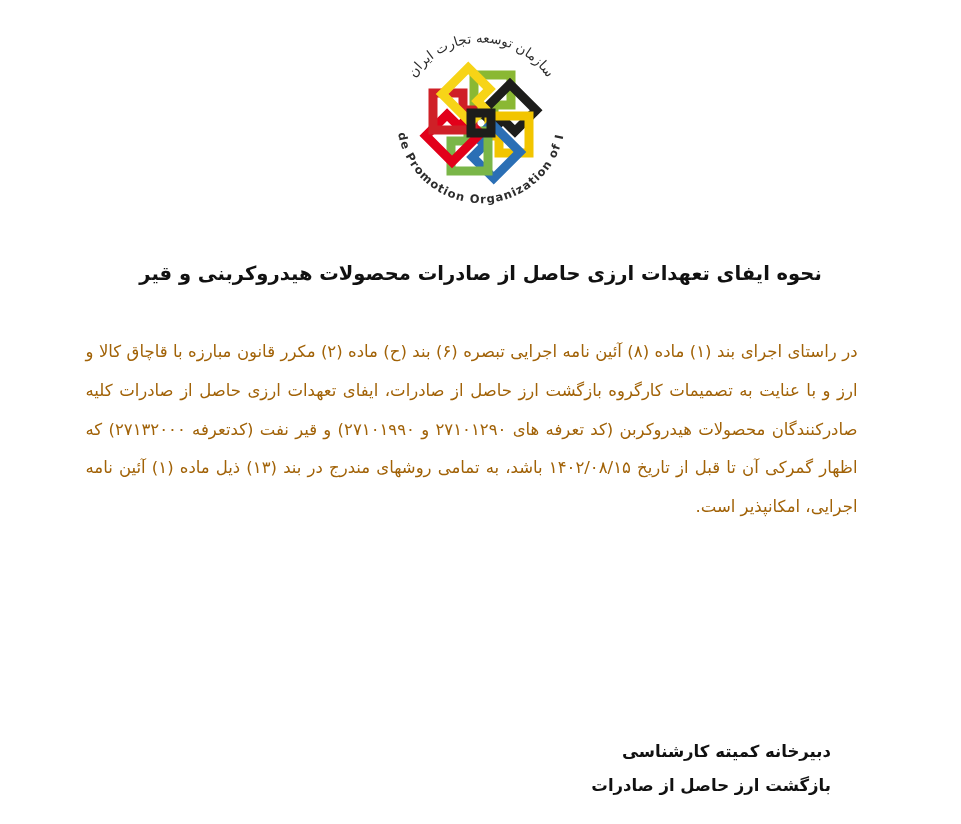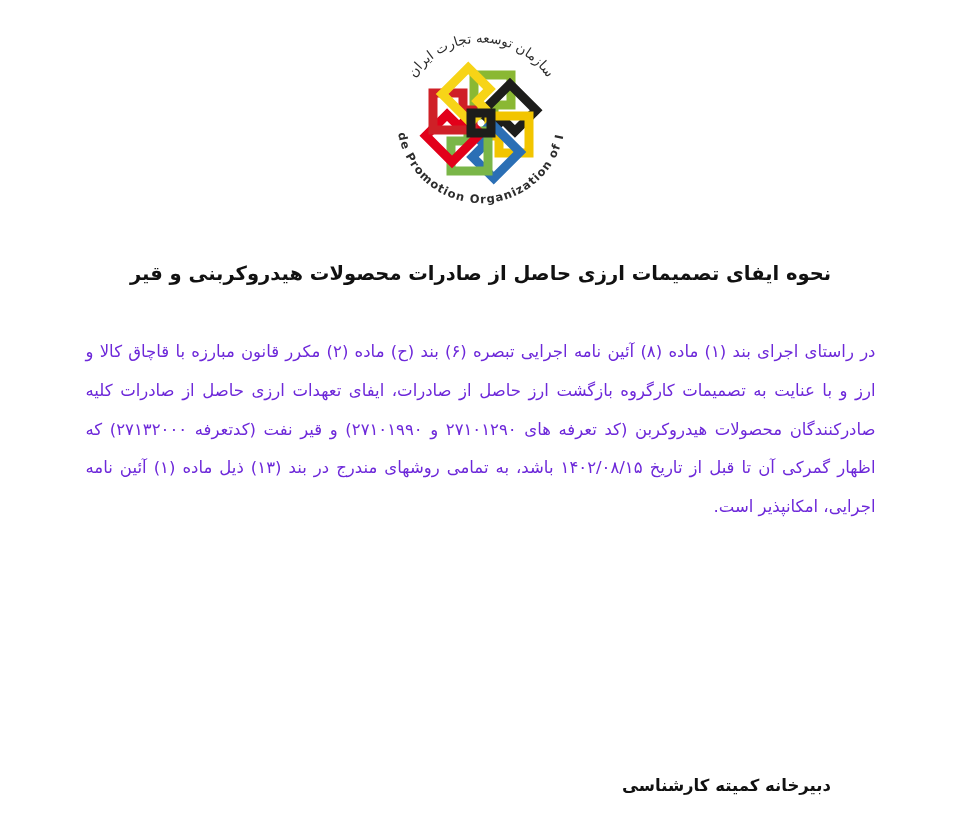--- a/index.html
+++ b/index.html
@@ -64,22 +64,22 @@
   
   .body-wrap {
     margin: 44px auto 0 auto;
     width: 790px;
   }
   .para {
     font-size: 16.5px;
     line-height: 2.35;
     text-align: justify;
     text-align-last: right;
-    color: #6d28d9;
-    margin: 0 0 22px 0;
+    color: #a16207;
+    margin: 0 18px 22px 0;
   }
 
   
   .signature {
     position: absolute;
     right: 130px;
     bottom: 20px;
     text-align: right;
     font-weight: bold;
     font-size: 16.5px;
@@ -137,23 +137,24 @@
             <path d="M -7,-8 L -7,-48 L 30,-48 L 30,-18 L 13,-18 L 13,-8 Z" fill="none" stroke="#f7d417" stroke-width="9" stroke-linejoin="miter"></path>
           </g>
 
           <path d="M -10,-10 L 10,-10 L 10,10 L -10,10 Z" fill="none" stroke="#1d1d1b" stroke-width="9"></path>
         </g>
       </svg>
 
     </div>
   </div>
 
-  <h1 class="doc-title">نحوه ایفای تصمیمات ارزی حاصل از صادرات محصولات هیدروکربنی و قیر</h1>
+  <h1 class="doc-title">نحوه ایفای تعهدات ارزی حاصل از صادرات محصولات هیدروکربنی و قیر</h1>
 
   <div class="body-wrap">
     <p class="para">در راستای اجرای بند (۱) ماده (۸) آئین نامه اجرایی تبصره (۶) بند (ح) ماده (۲) مکرر قانون مبارزه با قاچاق کالا و ارز و با عنایت به تصمیمات کارگروه بازگشت ارز حاصل از صادرات، ایفای تعهدات ارزی حاصل از صادرات کلیه صادرکنندگان محصولات هیدروکربن (کد تعرفه های ۲۷۱۰۱۲۹۰ و ۲۷۱۰۱۹۹۰) و قیر نفت (کدتعرفه ۲۷۱۳۲۰۰۰) که اظهار گمرکی آن تا قبل از تاریخ ۱۴۰۲/۰۸/۱۵ باشد، به تمامی روشهای مندرج در بند (۱۳) ذیل ماده (۱) آئین نامه اجرایی، امکانپذیر است.</p>
   </div>
 
   <div class="signature">
     <div>دبیرخانه کمیته کارشناسی</div>
+    <div>بازگشت ارز حاصل از صادرات</div>
   </div>
 
 </div>
 
 </body></html>

